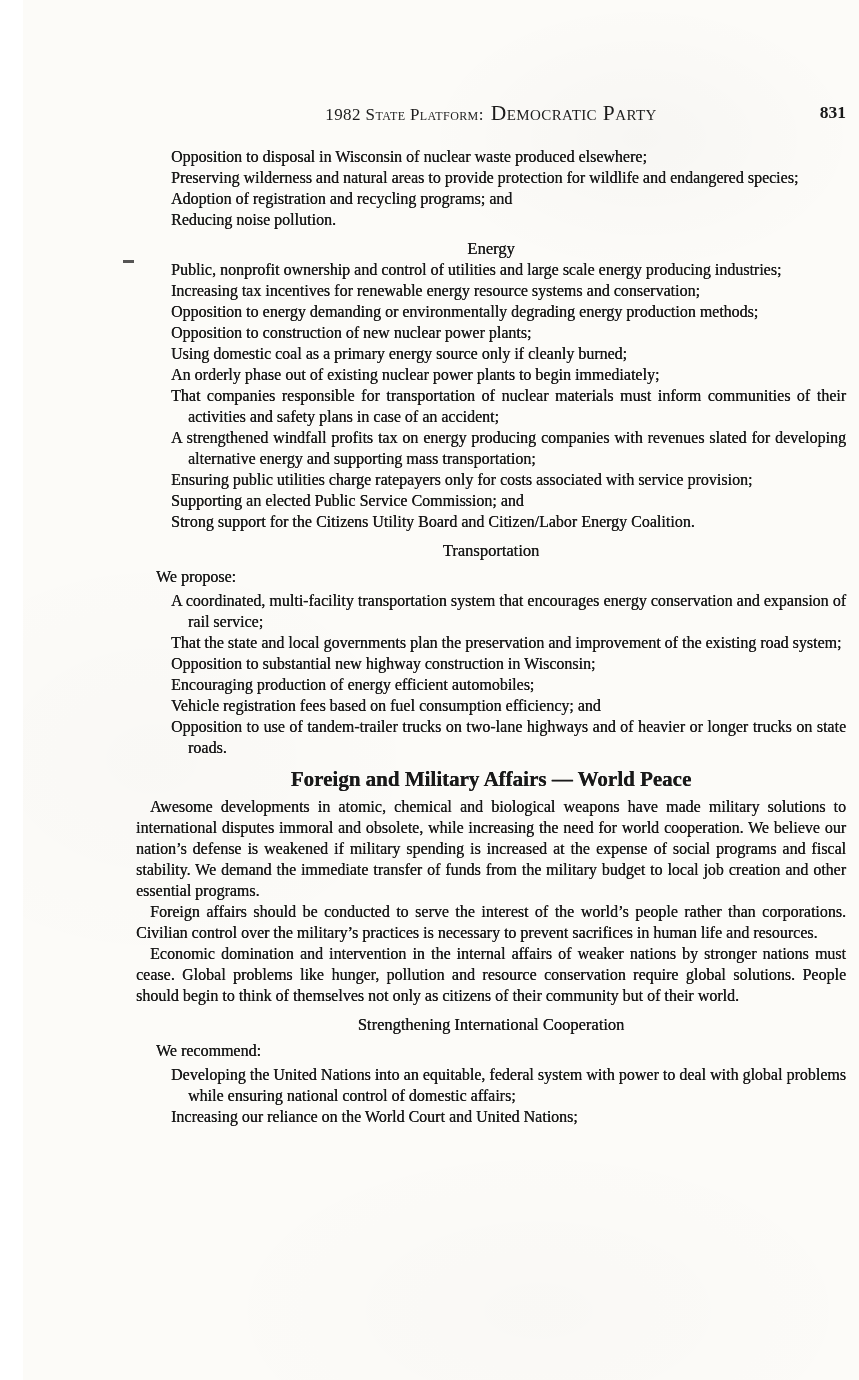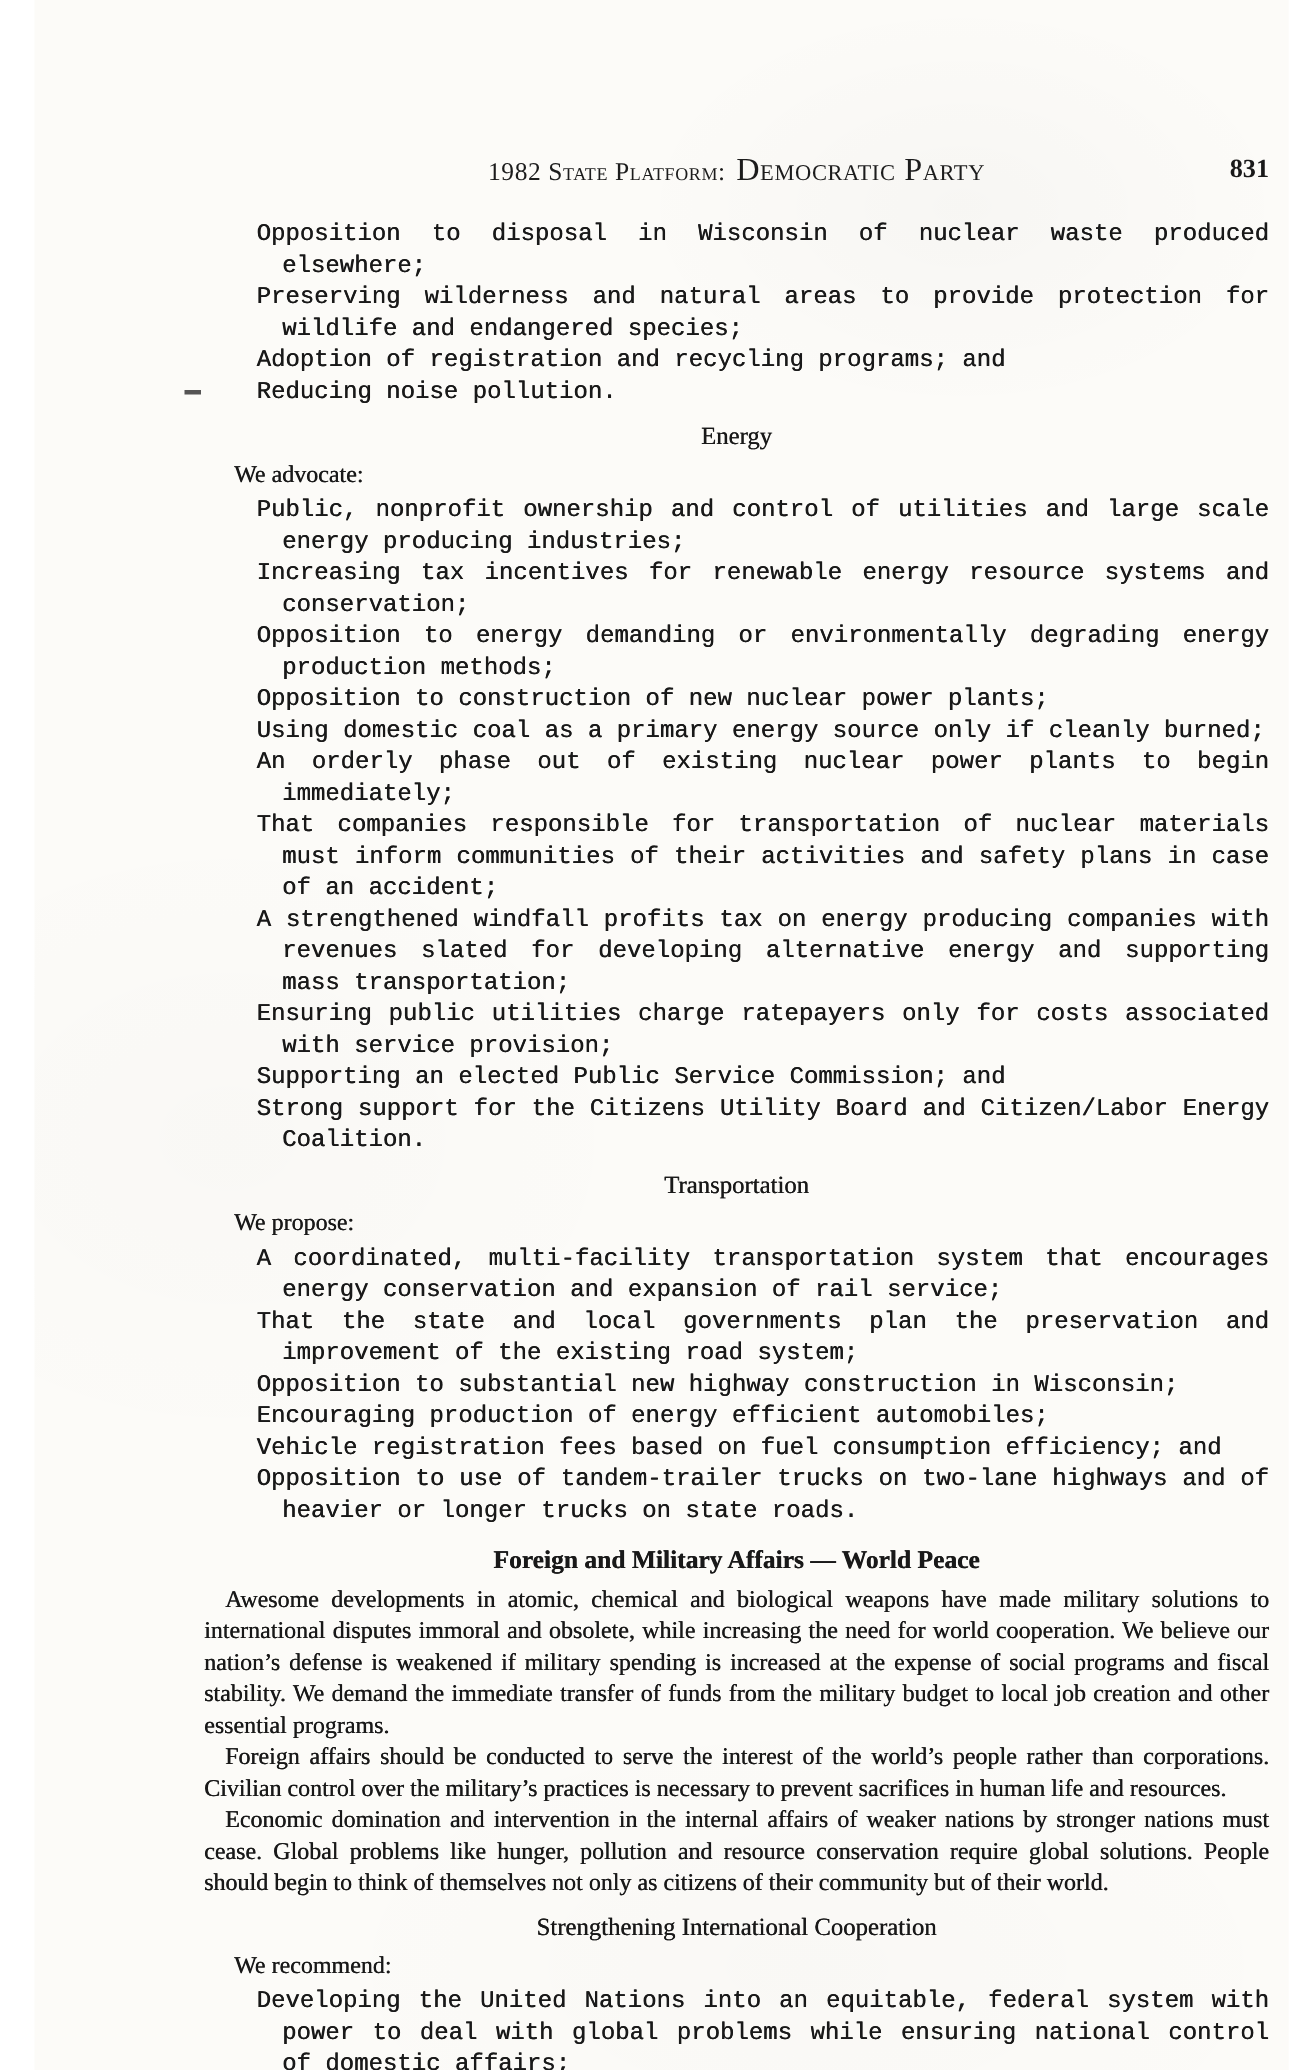--- a/index.html
+++ b/index.html
@@ -19,25 +19,25 @@
   .page-header{position:absolute;top:101px;left:113px;width:710px;height:26px;}
   .running-title{text-align:center;font-variant:small-caps;white-space:nowrap;color:#1c1c1c;}
   .rt-small{font-size:17px;letter-spacing:.4px;margin-right:7px;}
   .rt-large{font-size:21.5px;letter-spacing:.4px;}
   .page-number{position:absolute;right:0;top:1px;font-weight:bold;font-size:17.5px;}
   .content{
     position:absolute;top:146px;left:113px;width:710px;
     font-size:16px;line-height:21px;text-align:justify;
     text-shadow:0.25px 0 0 currentColor;
   }
-  ul.plist{list-style:none;margin:0 0 0 35px;padding:0;font-family:Liberation Mono, monospace;}
+  ul.plist{list-style:none;margin:0 0 0 35px;padding:0;}
   ul.plist li{padding-left:17px;text-indent:-17px;text-align:justify;}
   .sec-it{font-weight:normal;font-size:16.5px;line-height:21px;margin:8px 0 0 0;text-align:center;}
   .lead{margin:5px 0 3px 20px;text-align:left;}
-  .sec-center{font-weight:bold;font-size:17px;line-height:21px;text-align:center;margin:11px 0 6px 0;}
+  .sec-center{font-weight:bold;font-size:21px;line-height:21px;text-align:center;margin:11px 0 6px 0;}
   .para{margin:0;text-indent:14px;}
   .scan-artifact{position:absolute;left:100px;top:260px;width:11px;height:3px;background:#2a2a2a;opacity:.8;}
 </style>
 </head>
 <body>
 
 <div class="page">
 
   <div class="scan-artifact"></div>
 
@@ -51,21 +51,20 @@
   <main class="content">
 
     <ul class="plist">
       <li>Opposition to disposal in Wisconsin of nuclear waste produced elsewhere;</li>
       <li>Preserving wilderness and natural areas to provide protection for wildlife and endangered species;</li>
       <li>Adoption of registration and recycling programs; and</li>
       <li>Reducing noise pollution.</li>
     </ul>
 
     <h2 class="sec-it">Energy</h2>
-    <p class="lead">We advocate:</p>
     <ul class="plist">
       <li>Public, nonprofit ownership and control of utilities and large scale energy producing industries;</li>
       <li>Increasing tax incentives for renewable energy resource systems and conservation;</li>
       <li>Opposition to energy demanding or environmentally degrading energy production methods;</li>
       <li>Opposition to construction of new nuclear power plants;</li>
       <li>Using domestic coal as a primary energy source only if cleanly burned;</li>
       <li>An orderly phase out of existing nuclear power plants to begin immediately;</li>
       <li>That companies responsible for transportation of nuclear materials must inform communities of their activities and safety plans in case of an accident;</li>
       <li>A strengthened windfall profits tax on energy producing companies with revenues slated for developing alternative energy and supporting mass transportation;</li>
       <li>Ensuring public utilities charge ratepayers only for costs associated with service provision;</li>

